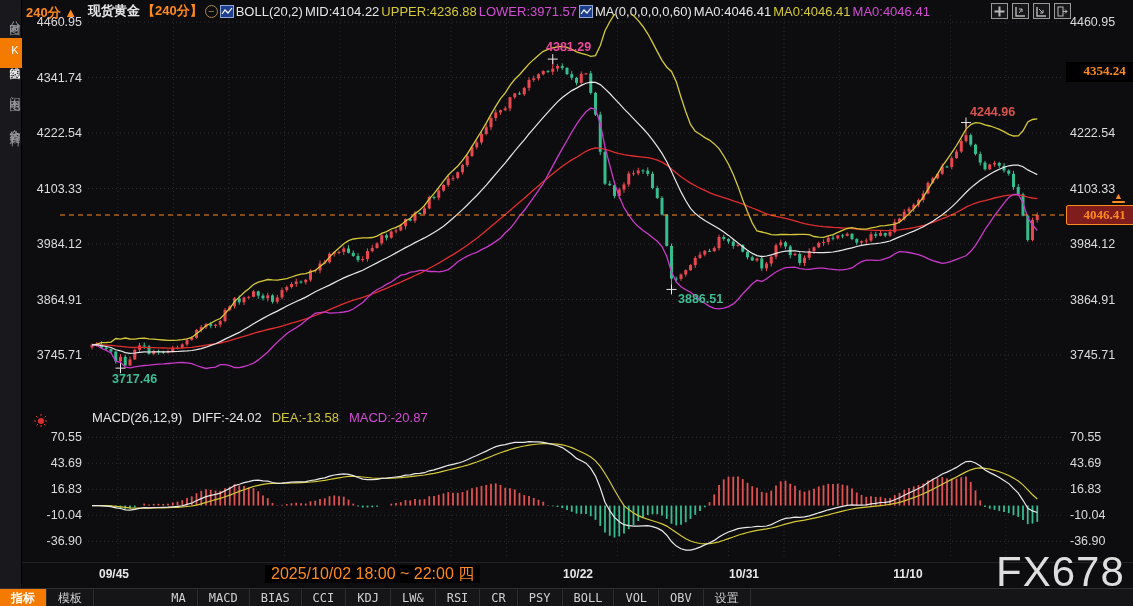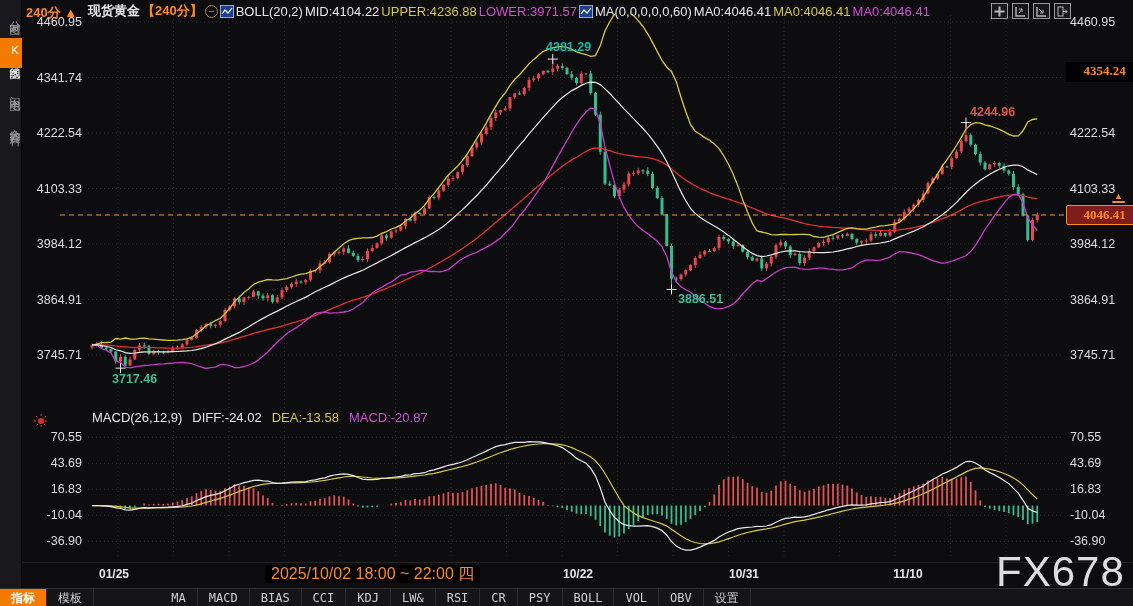--- a/index.html
+++ b/index.html
@@ -828,29 +828,29 @@
   </div>
 
   <div id="macd-head">
     <span class="w">MACD(26,12,9)</span>
     <span class="w">DIFF:-24.02</span>
     <span class="y">DEA:-13.58</span>
     <span class="m">MACD:-20.87</span>
   </div>
 
   <div id="annots">
-      <div class="annot" style="left: 546px; top: 40px; color: #14b8a6;">4381.29</div>
+      <div class="annot" style="left: 546px; top: 40px; color: #ec4899;">4381.29</div>
       <div class="annot" style="left: 970px; top: 105px; color: rgb(217, 83, 79);">4244.96</div>
       <div class="annot" style="left: 678px; top: 292px; color: rgb(61, 189, 146);">3886.51</div>
       <div class="annot" style="left: 112px; top: 372px; color: rgb(61, 189, 146);">3717.46</div>
     </div>
 
   <div id="xaxis">
     <div id="tooltip">2025/10/02 18:00 ~ 22:00 四</div>
-  <div class="x-lab" style="left: 92px;">01/25</div>
+  <div class="x-lab" style="left: 92px;">09/45</div>
       <div class="x-lab" style="left: 392px;">10/13</div>
       <div class="x-lab" style="left: 556px;">10/22</div>
       <div class="x-lab" style="left: 722px;">10/31</div>
       <div class="x-lab" style="left: 886px;">11/10</div>
     </div>
   <div id="period-lab">240分 ▲</div>
 
   <div id="tabbar">
       <div class="tab selected">指标</div>
       <div class="tab">模板</div>

